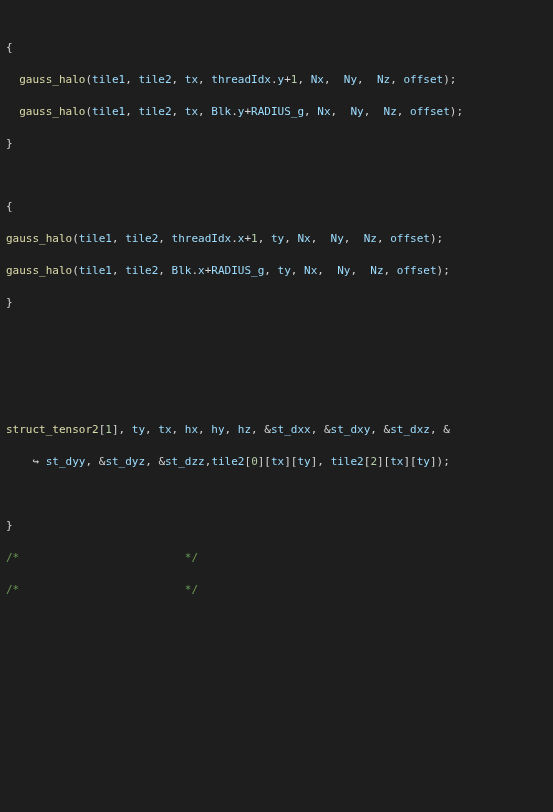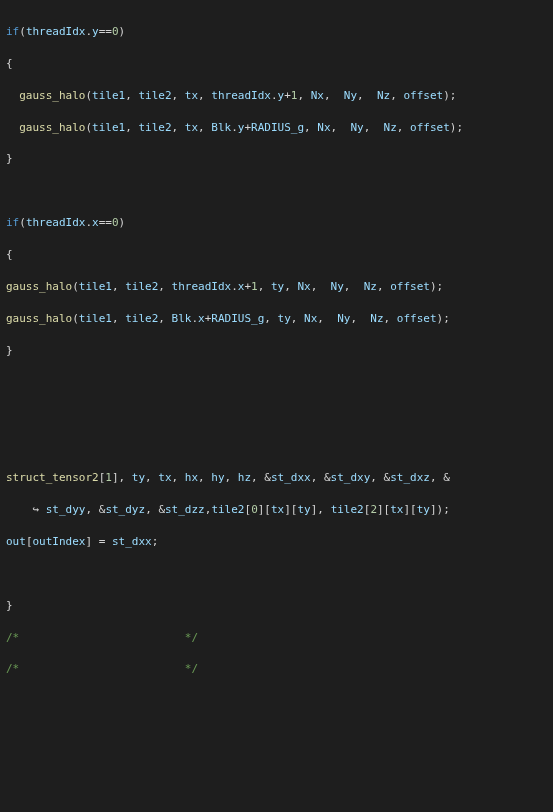--- a/index.html
+++ b/index.html
@@ -39,37 +39,35 @@
     }
 
     code {
       display: block;
     }
   </style>
 </head>
 <body>
 
 <div class="code-container">
-<code><span class="line"><span class="kw">if</span><span class="punct">(</span><span class="var">threadIdx</span><span class="punct">.</span><span class="var">y</span><span class="op">==</span><span class="num">0</span><span class="punct">)</span></span>
+<code>
 <span class="line"><span class="punct">{</span></span>
 <span class="line">  <span class="fn">gauss_halo</span><span class="punct">(</span><span class="var">tile1</span><span class="punct">,</span> <span class="var">tile2</span><span class="punct">,</span> <span class="var">tx</span><span class="punct">,</span> <span class="var">threadIdx</span><span class="punct">.</span><span class="var">y</span><span class="op">+</span><span class="num">1</span><span class="punct">,</span> <span class="var">Nx</span><span class="punct">,</span>  <span class="var">Ny</span><span class="punct">,</span>  <span class="var">Nz</span><span class="punct">,</span> <span class="var">offset</span><span class="punct">);</span></span>
 <span class="line">  <span class="fn">gauss_halo</span><span class="punct">(</span><span class="var">tile1</span><span class="punct">,</span> <span class="var">tile2</span><span class="punct">,</span> <span class="var">tx</span><span class="punct">,</span> <span class="var">Blk</span><span class="punct">.</span><span class="var">y</span><span class="op">+</span><span class="var">RADIUS_g</span><span class="punct">,</span> <span class="var">Nx</span><span class="punct">,</span>  <span class="var">Ny</span><span class="punct">,</span>  <span class="var">Nz</span><span class="punct">,</span> <span class="var">offset</span><span class="punct">);</span></span>
 <span class="line"><span class="punct">}</span></span>
 <span class="line"></span>
-<span class="line"><span class="kw">if</span><span class="punct">(</span><span class="var">threadIdx</span><span class="punct">.</span><span class="var">x</span><span class="op">==</span><span class="num">0</span><span class="punct">)</span></span>
 <span class="line"><span class="punct">{</span></span>
 <span class="line"><span class="fn">gauss_halo</span><span class="punct">(</span><span class="var">tile1</span><span class="punct">,</span> <span class="var">tile2</span><span class="punct">,</span> <span class="var">threadIdx</span><span class="punct">.</span><span class="var">x</span><span class="op">+</span><span class="num">1</span><span class="punct">,</span> <span class="var">ty</span><span class="punct">,</span> <span class="var">Nx</span><span class="punct">,</span>  <span class="var">Ny</span><span class="punct">,</span>  <span class="var">Nz</span><span class="punct">,</span> <span class="var">offset</span><span class="punct">);</span></span>
 <span class="line"><span class="fn">gauss_halo</span><span class="punct">(</span><span class="var">tile1</span><span class="punct">,</span> <span class="var">tile2</span><span class="punct">,</span> <span class="var">Blk</span><span class="punct">.</span><span class="var">x</span><span class="op">+</span><span class="var">RADIUS_g</span><span class="punct">,</span> <span class="var">ty</span><span class="punct">,</span> <span class="var">Nx</span><span class="punct">,</span>  <span class="var">Ny</span><span class="punct">,</span>  <span class="var">Nz</span><span class="punct">,</span> <span class="var">offset</span><span class="punct">);</span></span>
 <span class="line"><span class="punct">}</span></span>
 <span class="line"></span>
 <span class="line"></span>
 <span class="line"></span>
 <span class="line"><span class="fn">struct_tensor2</span><span class="punct">[</span><span class="num">1</span><span class="punct">],</span> <span class="var">ty</span><span class="punct">,</span> <span class="var">tx</span><span class="punct">,</span> <span class="var">hx</span><span class="punct">,</span> <span class="var">hy</span><span class="punct">,</span> <span class="var">hz</span><span class="punct">,</span> <span class="op">&amp;</span><span class="var">st_dxx</span><span class="punct">,</span> <span class="op">&amp;</span><span class="var">st_dxy</span><span class="punct">,</span> <span class="op">&amp;</span><span class="var">st_dxz</span><span class="punct">,</span> <span class="op">&amp;</span></span>
 <span class="line">    ↪ <span class="var">st_dyy</span><span class="punct">,</span> <span class="op">&amp;</span><span class="var">st_dyz</span><span class="punct">,</span> <span class="op">&amp;</span><span class="var">st_dzz</span><span class="punct">,</span><span class="var">tile2</span><span class="punct">[</span><span class="num">0</span><span class="punct">][</span><span class="var">tx</span><span class="punct">][</span><span class="var">ty</span><span class="punct">],</span> <span class="var">tile2</span><span class="punct">[</span><span class="num">2</span><span class="punct">][</span><span class="var">tx</span><span class="punct">][</span><span class="var">ty</span><span class="punct">]);</span></span>
-<span class="line"><span class="var">out</span><span class="punct">[</span><span class="var">outIndex</span><span class="punct">]</span> <span class="op">=</span> <span class="var">st_dxx</span><span class="punct">;</span></span>
 <span class="line"></span>
 <span class="line"><span class="punct">}</span></span>
 <span class="line"><span class="cm">/*                         */</span></span>
 <span class="line"><span class="cm">/*                         */</span></span>
 <span class="line"></span>
 
 
 
 
 

